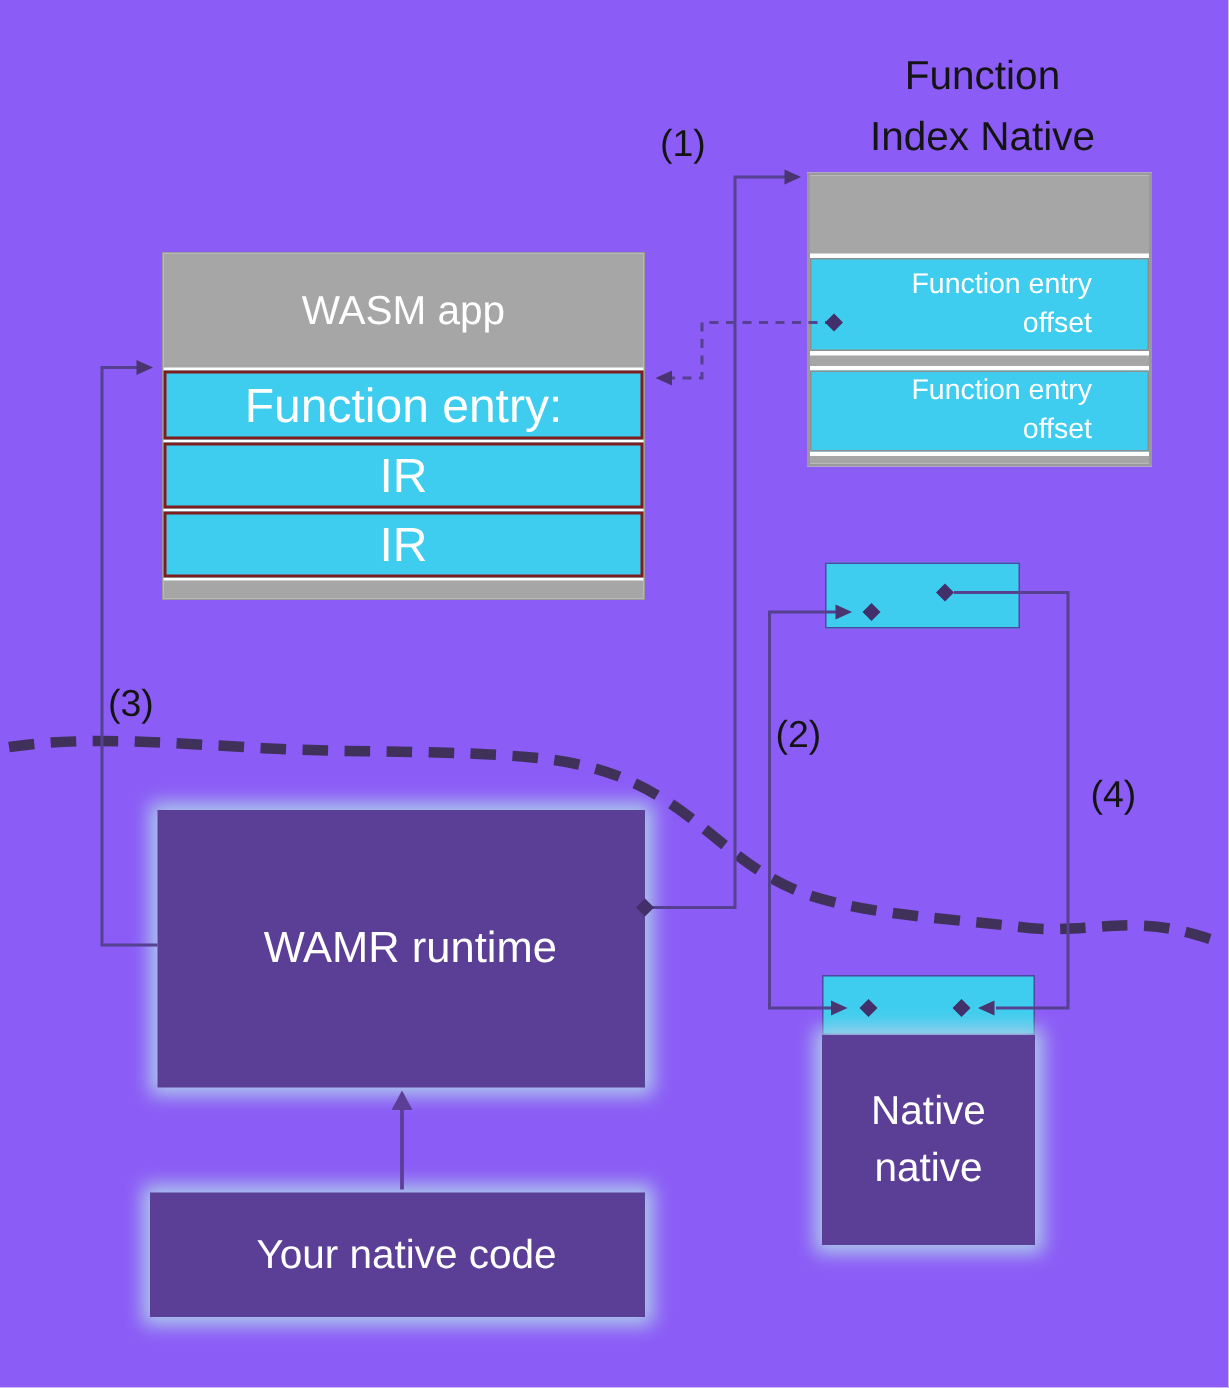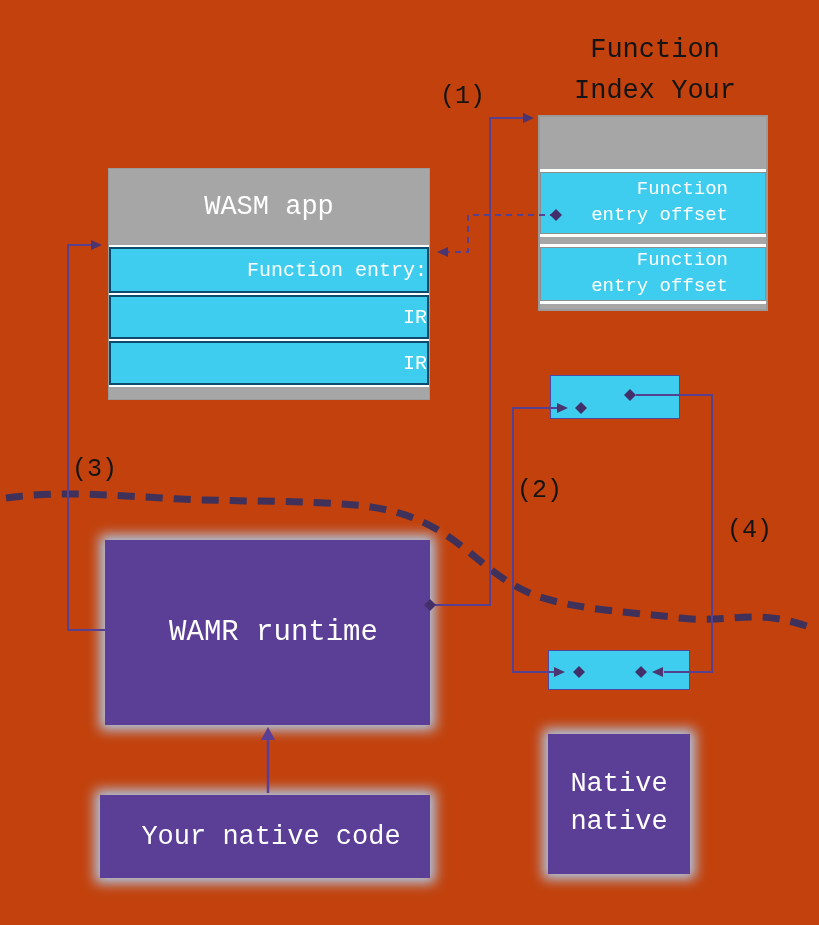--- a/index.html
+++ b/index.html
@@ -1,18 +1,18 @@
 <!DOCTYPE html>
 <html><head>
 <meta charset="utf-8">
 <style>
   html,body { margin:0; padding:0; background:#ffffff; }
   .canvas {
-    position:relative; width:819px; height:925px; background:#c2410c;
-    font-family:Liberation Mono, monospace; overflow:hidden;
+    position:relative; width:819px; height:925px; background:#8b5cf6;
+    font-family:Liberation Sans, sans-serif; overflow:hidden;
   }
   .abs { position:absolute; box-sizing:border-box; }
 
   
   .overlay { position:absolute; left:0; top:0; width:819px; height:925px; z-index:5; pointer-events:none; }
   .conn { fill:none; stroke:#55418f; stroke-width:2; }
   .conn-dashed { fill:none; stroke:#55418f; stroke-width:2; stroke-dasharray:6 5; }
   .arrowhead { fill:#4a3570; }
   .diamond { fill:#43306b; }
   .separator { fill:none; stroke:#3f3159; stroke-width:7; stroke-dasharray:17 11; }
@@ -49,22 +49,22 @@
   .wasmapp {
     left:108px; top:168px; width:322px; height:232px;
     background:#ffffff; border:1px solid #9a9a9a;
     display:flex; flex-direction:column; gap:2px; z-index:1;
   }
   .wasmapp-header {
     height:76px; background:#a6a6a6; color:#ffffff; font-size:27px;
     display:flex; align-items:center; justify-content:center;
   }
   .wasmapp-cyan {
-    background:#3ecdee; border:2px solid #0c4a6e; color:#ffffff; font-size:20px;
-    display:flex; align-items:center; justify-content:flex-end; box-sizing:border-box;
+    background:#3ecdee; border:2px solid #7f1d1d; color:#ffffff; font-size:32px;
+    display:flex; align-items:center; justify-content:center; box-sizing:border-box;
   }
   .wa-row1 { height:46px; }
   .wa-row2 { height:44px; }
   .wa-row3 { height:44px; }
   .wasmapp-footer { flex:1; background:#a6a6a6; }
 
   
   .stack-bar {
     left:550px; top:375px; width:130px; height:44px;
     background:#3ecdee; border:1px solid #4d49a0; z-index:1;
@@ -79,21 +79,21 @@
 
   
   .nstack-bar {
     left:548px; top:650px; width:142px; height:40px;
     background:#3ecdee; border:1px solid #4d49a0; z-index:1;
   }
   .nstack-body {
     left:548px; top:690px; width:142px; height:140px;
     background:#5b3e96; color:#ffffff; font-size:27px; line-height:1.4; text-align:center;
     display:flex; flex-direction:column; align-items:center; justify-content:center;
-    box-shadow:0 0 12px 5px #aecdeb; z-index:1;margin-top:44px;
+    box-shadow:0 0 12px 5px #aecdeb; z-index:1;
   }
   .nstack-body span { display:block; }
 
   
   .purple-box {
     background:#5b3e96; color:#ffffff;
     display:flex; align-items:center; justify-content:center;
     box-shadow:0 0 12px 5px #aecdeb; z-index:1;padding-left:12px;
   }
   .wamr { left:105px; top:540px; width:325px; height:185px; font-size:29px; }
@@ -148,21 +148,21 @@
     </g>
 
     <g>
       <line class="native-arrow" x1="268" y1="793" x2="268" y2="734"></line>
       <polygon class="native-arrowhead" points="268,727 261,740 275,740"></polygon>
     </g>
   </svg>
 
   <div class="abs fit-title">
     <span>Function</span>
-    <span>Index Your</span>
+    <span>Index Native</span>
   </div>
 
   <div class="abs fit-box">
     <div class="gray-band fit-band-top"></div>
     <div class="fit-cyan fit-row1">
       <span>Function entry offset</span>
     </div>
     <div class="gray-band fit-band-mid"></div>
     <div class="fit-cyan fit-row2">
       <span>Function entry offset</span>

